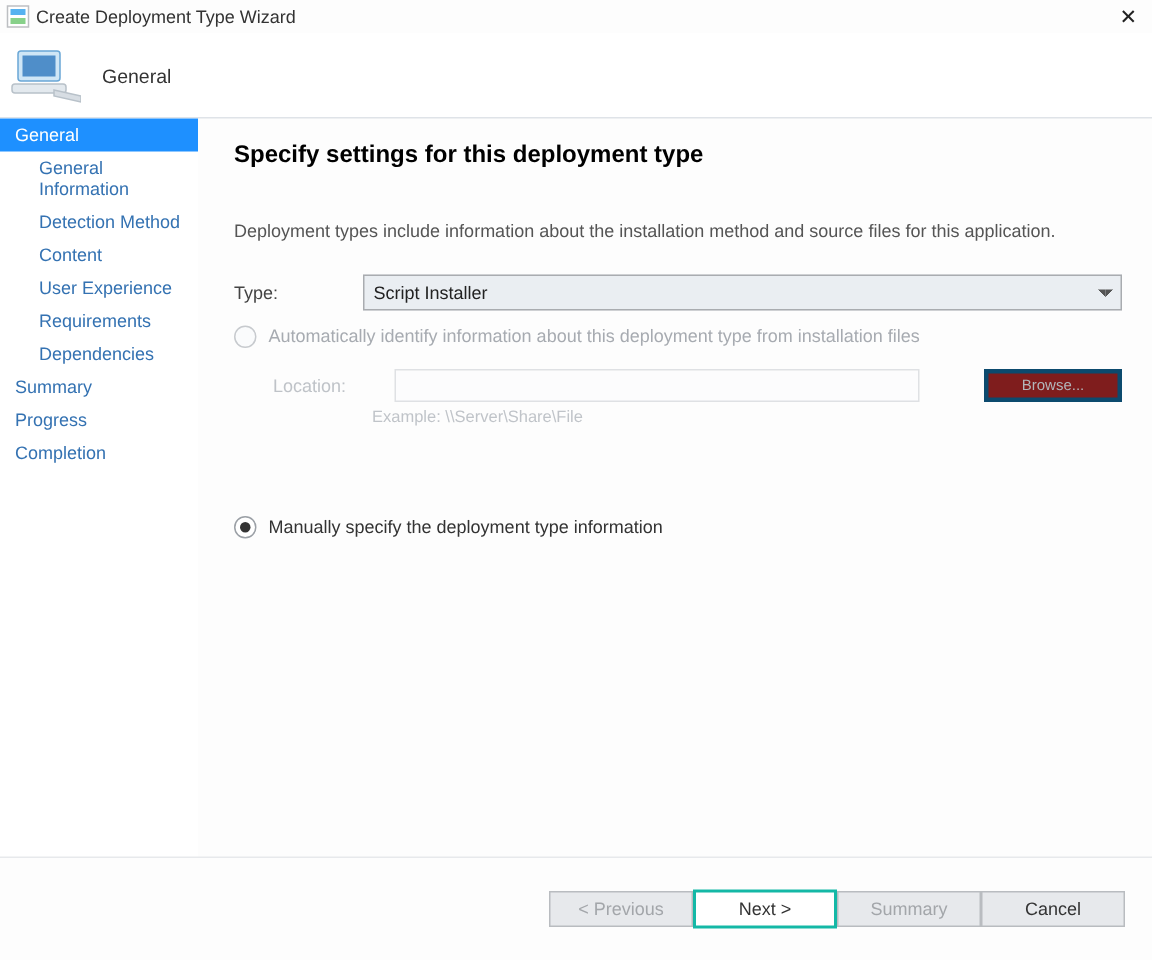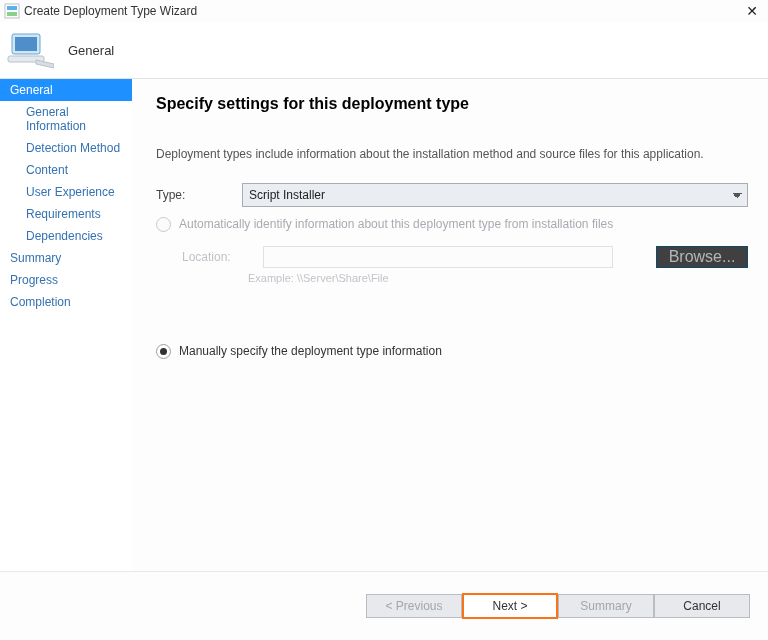--- a/index.html
+++ b/index.html
@@ -71,37 +71,37 @@
   .radio-dot.selected::after { content: ""; width: 7px; height: 7px; border-radius: 50%; background: #333333; }
   .radio-label.disabled { color: #a7abb1; }
   .indent { margin-left: 26px; }
   .loc-row { display: flex; align-items: center; gap: 21px; }
   .loc-label { width: 60px; color: #bfc3c8; }
   .loc-input {
     width: 340px; height: 20px; border: 1px solid #dfe1e4; background: #fcfcfd;
     padding: 0 4px; color: #888;
   }
   .browse-btn {
-    width: 92px; height: 22px; border: 1px solid #0c4a6e; background: #404040; color: #b3b6ba;
-    font-family: inherit; font-size: 16px; margin-left: 22px;
+    width: 92px; height: 22px; border: 3px solid #0c4a6e; background: #7f1d1d; color: #b3b6ba;
+    font-family: inherit; font-size: 10px; margin-left: 22px;
   }
   .example { color: #c0c4c9; font-size: 11px; margin: 4px 0 0 66px; }
   .manual-row { margin-top: 60px; }
 
   
   .footer {
     height: 44px; display: flex; align-items: center; justify-content: flex-end;
     gap: 0; padding: 12px 18px; border-top: 1px solid #e7e9ec; background: #fdfdfd;
   }
   .btn {
     width: 96px; height: 24px; border: 1px solid #b9bcc0; background: #e7e9ec;
     font-family: inherit; font-size: 12px; color: #333; cursor: pointer;
   }
   .btn:disabled { color: #a3a6aa; cursor: default; }
-  .btn.primary { border: 2px solid #f97316; background: #ffffff; height: 26px; }
+  .btn.primary { border: 2px solid #14b8a6; background: #ffffff; height: 26px; }
 
   
   .app-icon svg, .banner-icon svg { display: block; }
 </style>
 </head>
 <body>
 
 <div class="window">
 
   <div class="titlebar">

